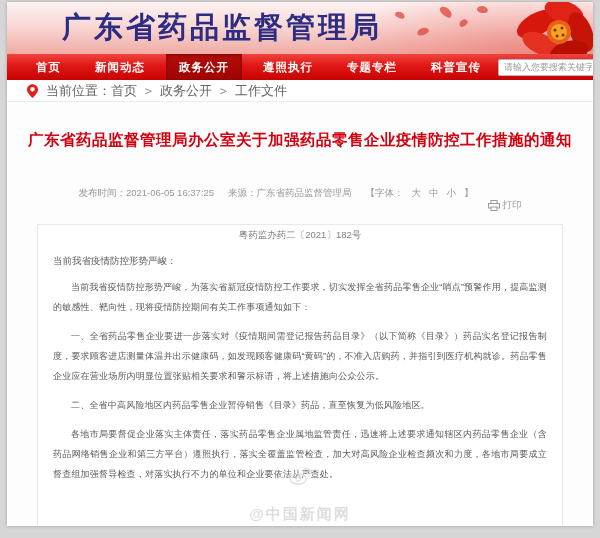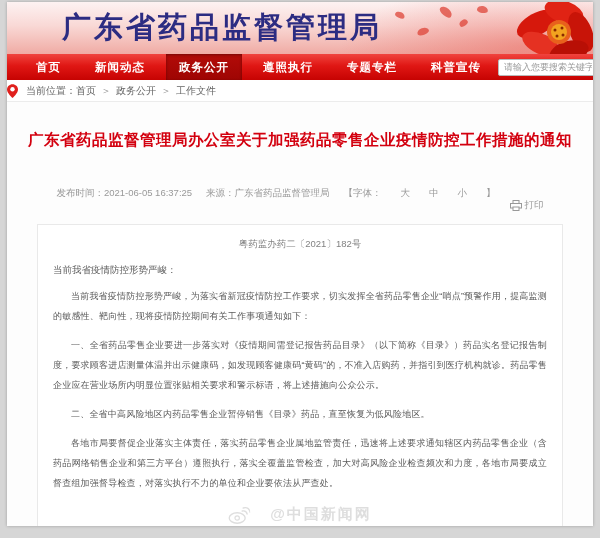--- a/index.html
+++ b/index.html
@@ -26,44 +26,44 @@
   .nav-item { display:flex; align-items:center; padding:0 13px; margin:0 4px;
     color:#fff; font-size:11.5px; font-weight:bold; letter-spacing:1px; cursor:pointer; white-space:nowrap; }
   .nav-item.active { background:linear-gradient(180deg,#b30b08,#9e0503); box-shadow:inset 0 1px 3px rgba(0,0,0,.35); }
   .nav-search { display:flex; align-items:center; padding-right:14px; gap:0; }
   .search-input { width:100px; height:17px; border:1px solid #b9b9b9; border-radius:2px 0 0 2px;
     font-size:9px; padding:0 5px; color:#444; background:#fff; outline:none; }
   .search-input::placeholder { color:#9a9a9a; }
 
   
   .breadcrumb { height:22px; background:#fff; border-bottom:1px solid #ececec;
-    display:flex; align-items:center; font-size:10px; color:#666; }
+    display:flex; align-items:center; padding-left:20px; font-size:13px; color:#666; }
   .breadcrumb .pin { margin-right:8px; display:flex; }
   .crumb-link { color:#666; cursor:pointer; }
   .crumb-sep { margin:0 5px; color:#888; }
 
   
   .main { position:relative; padding-top:28px; }
   .art-title { text-align:center; color:#d3000f; font-weight:bold; font-size:15.5px; letter-spacing:.5px; }
   .meta { margin-top:24px; text-align:center; font-size:9.5px; color:#999;
     display:flex; justify-content:center; align-items:center; gap:14px; }
-  .meta .fsz { display:inline-flex; gap:19px; }
+  .meta .fsz { display:inline-flex; gap:8px; }
   .meta .fsz-link { color:#999; cursor:pointer; }
   .meta .print { display:inline-flex; align-items:center; gap:3px; color:#999; cursor:pointer;margin-top:24px; }
 
   .doc-box { margin:12px 30px 0 30px; border:1px solid #e9e9e9; background:#fff;
-    padding:13px 15px 10px 15px; min-height:308px; }
+    padding:4px 15px 10px 15px; min-height:308px; }
   .doc-num { text-align:center; font-size:9.5px; color:#828282; }
   .salutation { margin-top:13px; font-size:9.5px; color:#5a5a5a; }
   .para { margin-top:9px; font-size:9px; line-height:20px; color:#5a5a5a;
     text-indent:2em; text-align:justify; letter-spacing:.2px; }
 
   .watermark { position:absolute; left:50%; transform:translateX(-50%); bottom:2px;
     display:flex; align-items:center; gap:20px; color:#dedede; font-size:15px; letter-spacing:2px;
-    font-weight:bold; pointer-events:none; }
+    font-weight:bold; pointer-events:none;flex-direction:column; }
 </style>
 </head>
 <body>
 
 <div class="site">
 
   <div class="banner">
     <div class="banner-title">广东省药品监督管理局</div>
 
     <span class="petal" style="left:388px;top:10px;width:10px;height:6px;transform:rotate(25deg);"></span>

